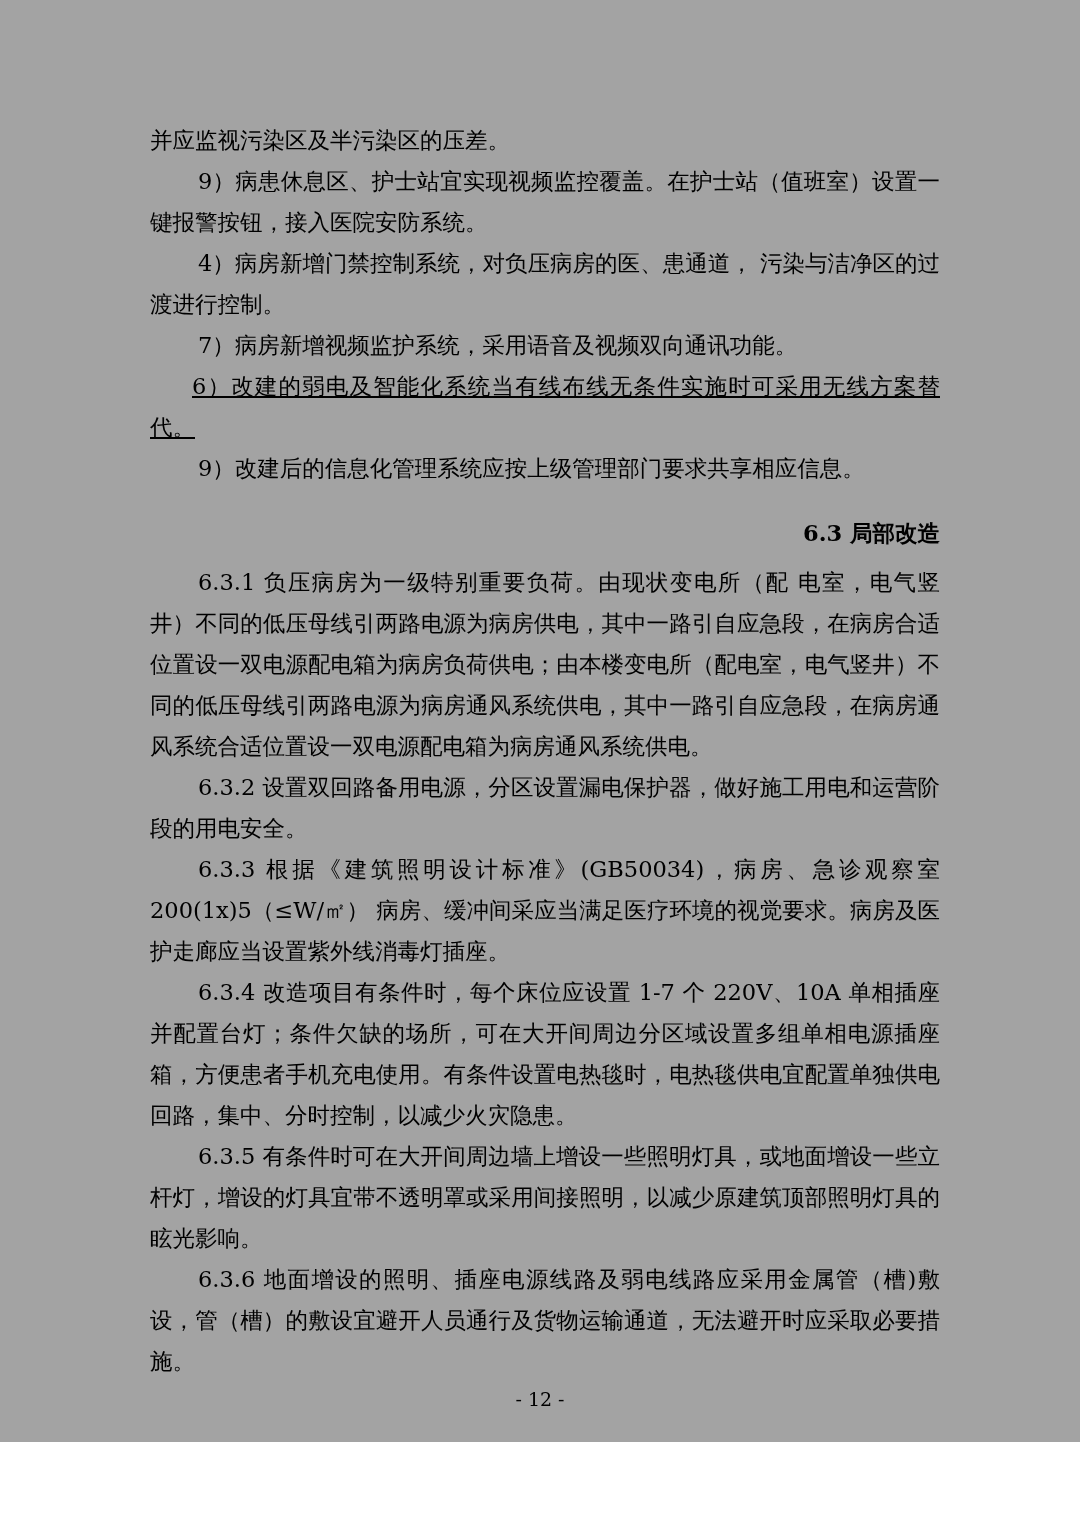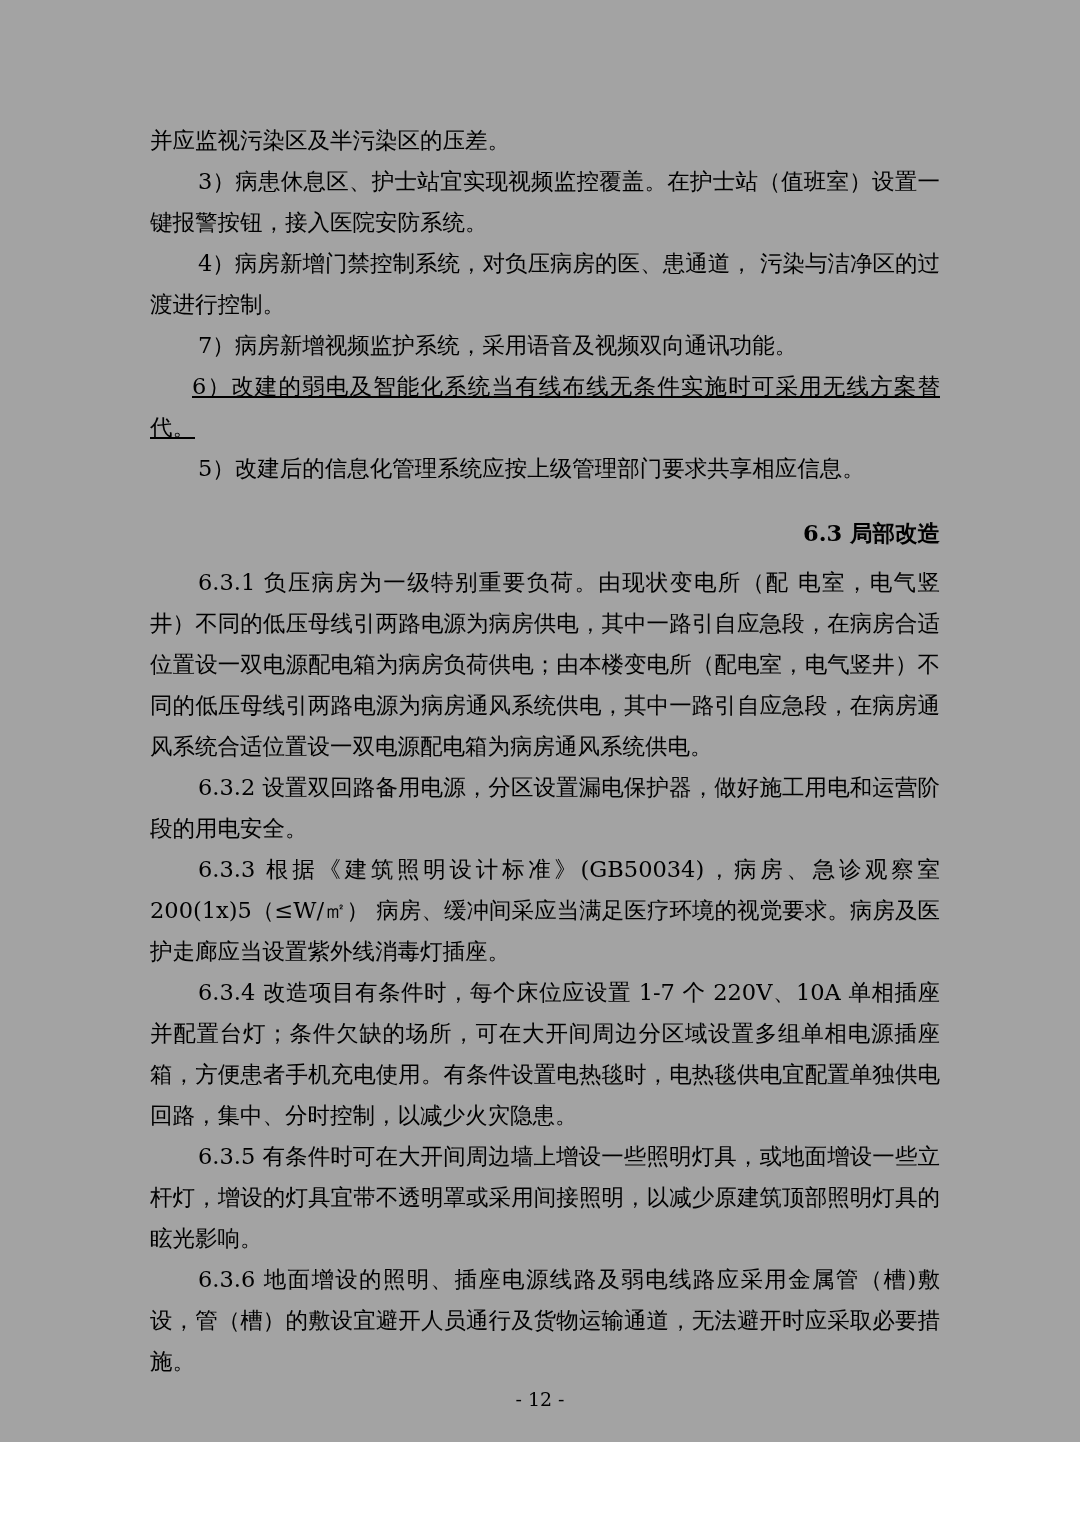--- a/index.html
+++ b/index.html
@@ -55,25 +55,25 @@
     font-family: "DejaVu Serif", "Liberation Serif", serif;
   }
 </style>
 </head>
 <body>
 
 <div class="page">
   <div class="content">
 
     <p class="para">并应监视污染区及半污染区的压差。</p>
-    <p class="para indent">3）病患休息区、护士站宜实现视频监控覆盖。在护士站（值班室）设置一键报警按钮，接入医院安防系统。</p>
+    <p class="para indent">9）病患休息区、护士站宜实现视频监控覆盖。在护士站（值班室）设置一键报警按钮，接入医院安防系统。</p>
     <p class="para indent">4）病房新增门禁控制系统，对负压病房的医、患通道， 污染与洁净区的过渡进行控制。</p>
     <p class="para indent">7）病房新增视频监护系统，采用语音及视频双向通讯功能。</p>
     <p class="para indent-sm">6）改建的弱电及智能化系统当有线布线无条件实施时可采用无线方案替代。</p>
-    <p class="para indent">5）改建后的信息化管理系统应按上级管理部门要求共享相应信息。</p>
+    <p class="para indent">9）改建后的信息化管理系统应按上级管理部门要求共享相应信息。</p>
 
     <h2 class="section-title">6.3 局部改造</h2>
 
     <p class="para indent">6.3.1 负压病房为一级特别重要负荷。由现状变电所（配 电室，电气竖井）不同的低压母线引两路电源为病房供电，其中一路引自应急段，在病房合适位置设一双电源配电箱为病房负荷供电；由本楼变电所（配电室，电气竖井）不同的低压母线引两路电源为病房通风系统供电，其中一路引自应急段，在病房通风系统合适位置设一双电源配电箱为病房通风系统供电。</p>
     <p class="para indent">6.3.2 设置双回路备用电源，分区设置漏电保护器，做好施工用电和运营阶段的用电安全。</p>
     <p class="para indent">6.3.3 根据《建筑照明设计标准》(GB50034)，病房、急诊观察室 200(1x)5（≤W/㎡） 病房、缓冲间采应当满足医疗环境的视觉要求。病房及医护走廊应当设置紫外线消毒灯插座。</p>
     <p class="para indent">6.3.4 改造项目有条件时，每个床位应设置 1-7 个 220V、10A 单相插座并配置台灯；条件欠缺的场所，可在大开间周边分区域设置多组单相电源插座箱，方便患者手机充电使用。有条件设置电热毯时，电热毯供电宜配置单独供电回路，集中、分时控制，以减少火灾隐患。</p>
     <p class="para indent">6.3.5 有条件时可在大开间周边墙上增设一些照明灯具，或地面增设一些立杆灯，增设的灯具宜带不透明罩或采用间接照明，以减少原建筑顶部照明灯具的眩光影响。</p>
     <p class="para indent">6.3.6 地面增设的照明、插座电源线路及弱电线路应采用金属管（槽)敷设，管（槽）的敷设宜避开人员通行及货物运输通道，无法避开时应采取必要措施。</p>
 

